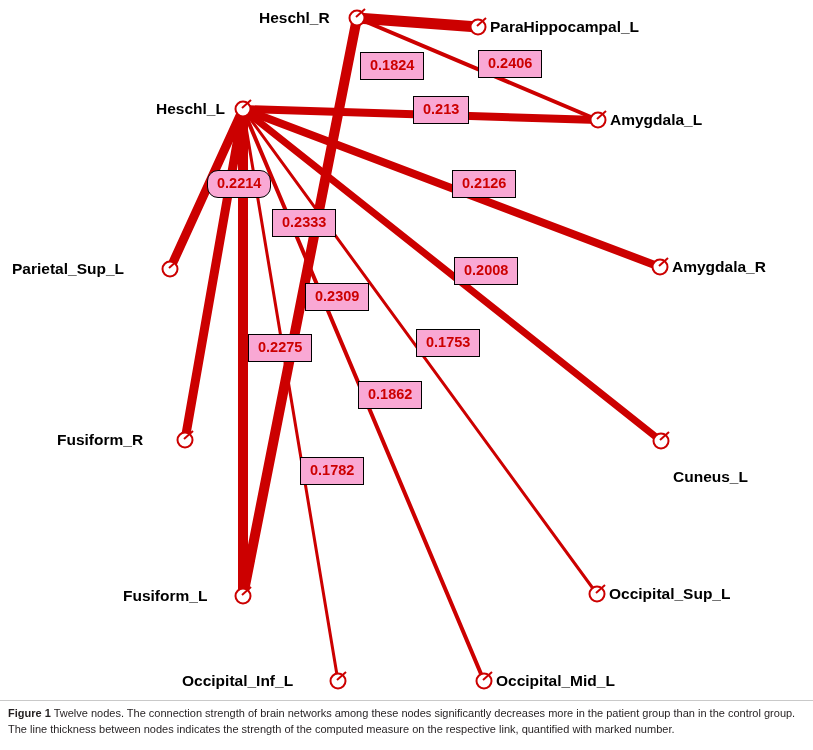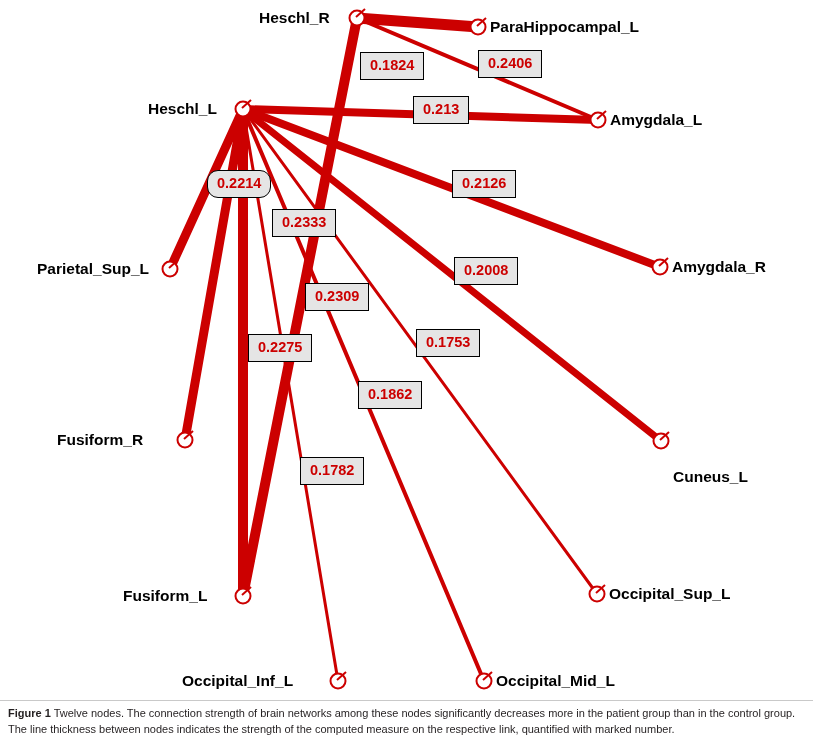--- a/index.html
+++ b/index.html
@@ -32,21 +32,21 @@
   .node-label {
     position: absolute;
     font-weight: bold;
     font-size: 15.5px;
     color: #000000;
     white-space: nowrap;
     line-height: 1;
   }
   .edge-label {
     position: absolute;
-    background: #e5e5e5;
+    background: #f9a8d4;
     border: 1.5px solid #000000;
     color: #cc0000;
     font-weight: bold;
     font-size: 14.5px;
     padding: 5px 9px 6px 9px;
     white-space: nowrap;
     line-height: 1;
     box-sizing: border-box;
   }
   #caption {
@@ -139,23 +139,23 @@
         <g>
           <circle cx="484" cy="681" r="7.5" fill="#ffffff" stroke="#cc0000" stroke-width="2"></circle>
           <line x1="483" y1="680" x2="492" y2="672" stroke="#cc0000" stroke-width="2"></line>
         </g>
       </g>
   </svg>
 
   <div id="node-labels">
       <div class="node-label" style="left: 259px; top: 10px; right: 490px;">Heschl_R</div>
       <div class="node-label" style="left: 490px; top: 19px;">ParaHippocampal_L</div>
-      <div class="node-label" style="left: 148px; top: 101px; right: 601px;">Heschl_L</div>
+      <div class="node-label" style="left: 156px; top: 101px; right: 601px;">Heschl_L</div>
       <div class="node-label" style="left: 610px; top: 112px;">Amygdala_L</div>
-      <div class="node-label" style="left: 12px; top: 261px; right: 689px; margin-left: 25px;">Parietal_Sup_L</div>
+      <div class="node-label" style="left: 12px; top: 261px; right: 689px;">Parietal_Sup_L</div>
       <div class="node-label" style="left: 672px; top: 259px;">Amygdala_R</div>
       <div class="node-label" style="left: 57px; top: 432px; right: 676px;">Fusiform_R</div>
       <div class="node-label" style="left: 673px; top: 433px; margin-top: 36px;">Cuneus_L</div>
       <div class="node-label" style="left: 123px; top: 588px; right: 610px;">Fusiform_L</div>
       <div class="node-label" style="left: 609px; top: 586px;">Occipital_Sup_L</div>
       <div class="node-label" style="left: 182px; top: 673px; right: 529px;">Occipital_Inf_L</div>
       <div class="node-label" style="left: 496px; top: 673px;">Occipital_Mid_L</div>
     </div>
   <div id="edge-labels">
       <div class="edge-label" style="left: 478px; top: 50px;">0.2406</div>

